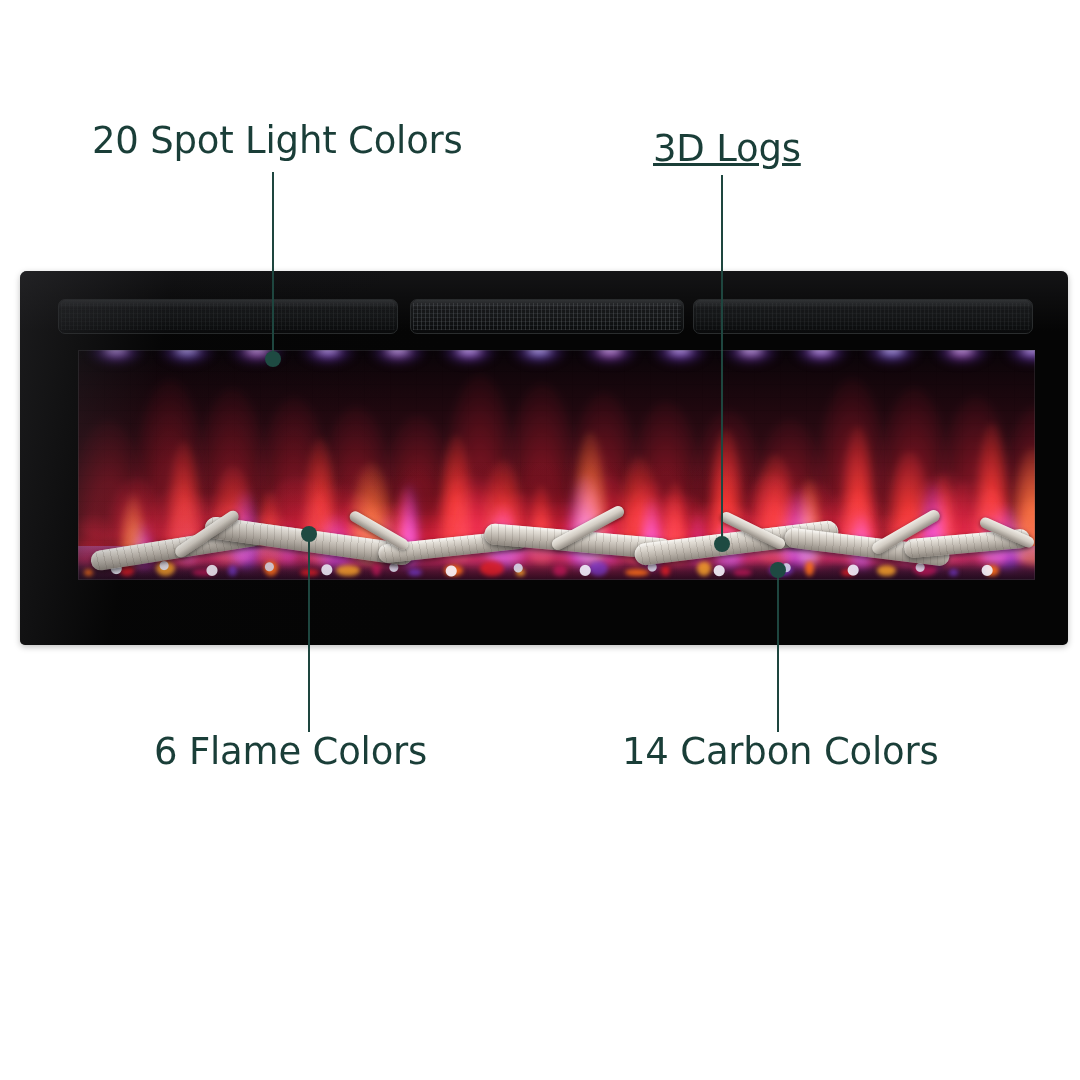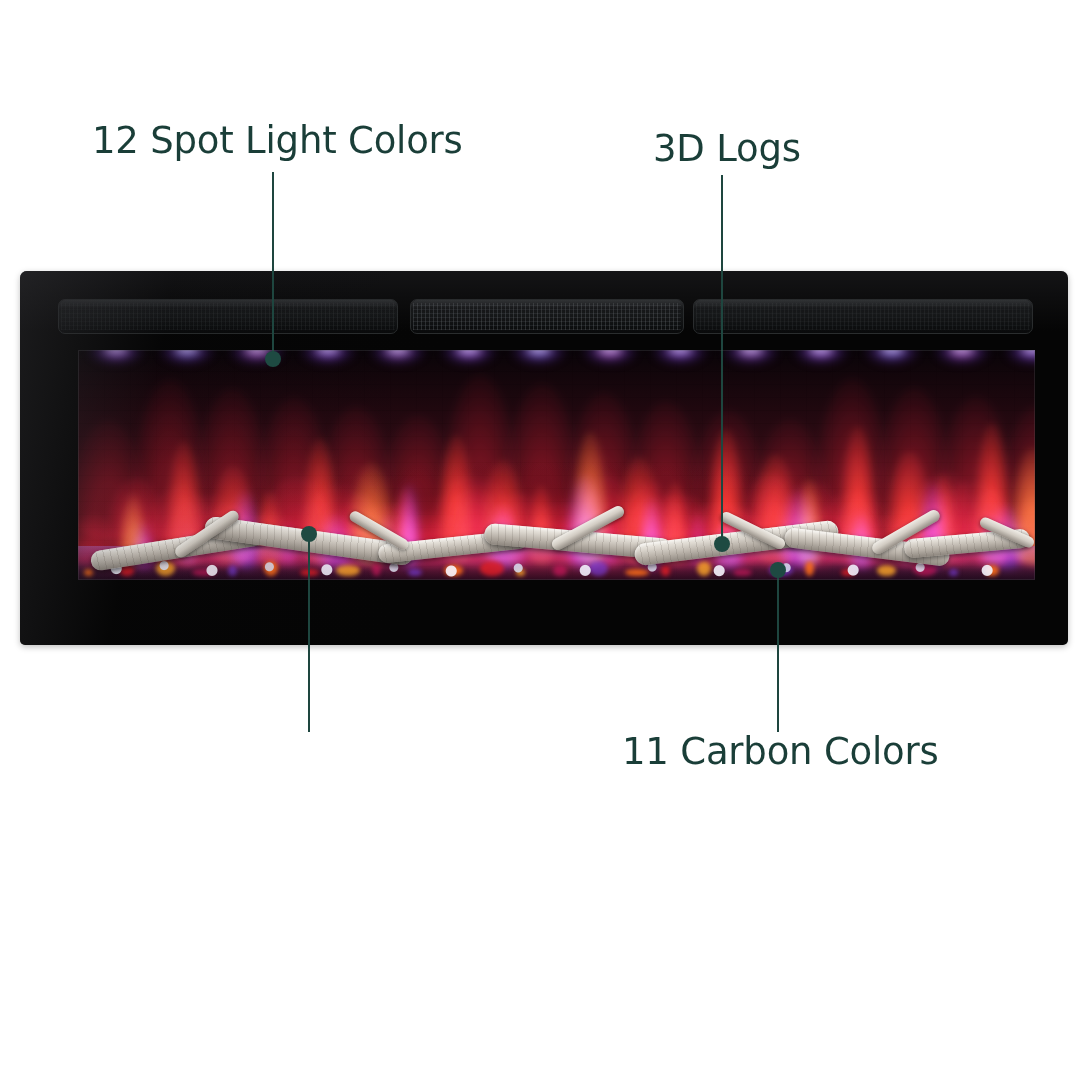--- a/index.html
+++ b/index.html
@@ -17,21 +17,21 @@
     position:absolute;
     color:#1a3e38;
     font-family:"DejaVu Sans", sans-serif;
     font-size:37px;
     font-weight:400;
     letter-spacing:-0.2px;
     white-space:nowrap;
     line-height:1;
   }
   #lbl-spot{left:92px;top:122px;}
-  #lbl-logs{left:653px;top:130px;}
+  #lbl-logs{left:653px;top:130px;text-decoration:underline;}
   #lbl-flame{left:154px;top:733px;}
   #lbl-carbon{left:622px;top:733px;}
 
   
   .leader{position:absolute;background:#1e463f;width:2px;}
   .dot{position:absolute;background:#1e4a42;border-radius:50%;}
 
   #ld-spot{left:272px;top:172px;height:188px;}
   #dt-spot{left:265px;top:351px;width:16px;height:16px;}
 
@@ -198,26 +198,27 @@
     white-space:nowrap;
     transform:scaleX(.90);
     transform-origin:center;
   }
 </style>
 </head>
 <body>
 
 <div id="stage">
 
-  <div class="callout" id="lbl-spot">12 Spot Light Colors</div>
+  <div class="callout" id="lbl-spot">20 Spot Light Colors</div>
 
   <div class="callout" id="lbl-logs">3D Logs</div>
 
-
-  <div class="callout" id="lbl-carbon">11 Carbon Colors</div>
+  <div class="callout" id="lbl-flame">6 Flame Colors</div>
+
+  <div class="callout" id="lbl-carbon">14 Carbon Colors</div>
 
   <div id="fireplace">
 
     <div class="vent" id="vent-left">
       <div class="vent-mesh"></div>
       <div class="vent-hl"></div>
     </div>
     <div class="vent" id="vent-center">
       <div class="vent-mesh"></div>
       <div class="vent-hl"></div>

